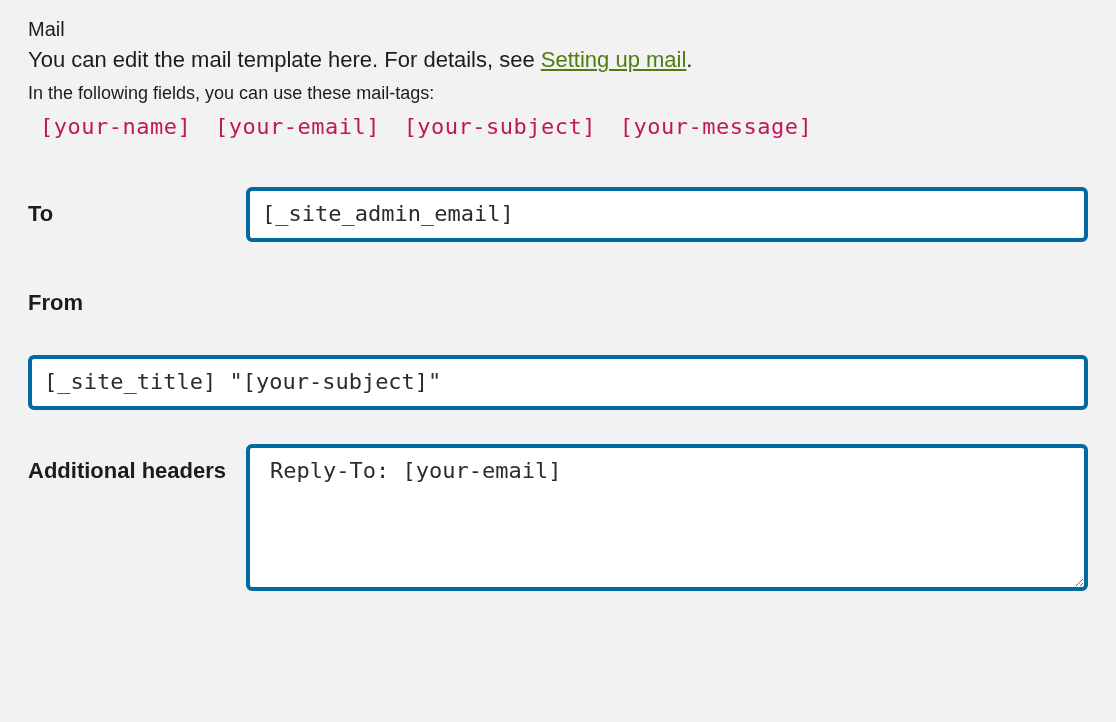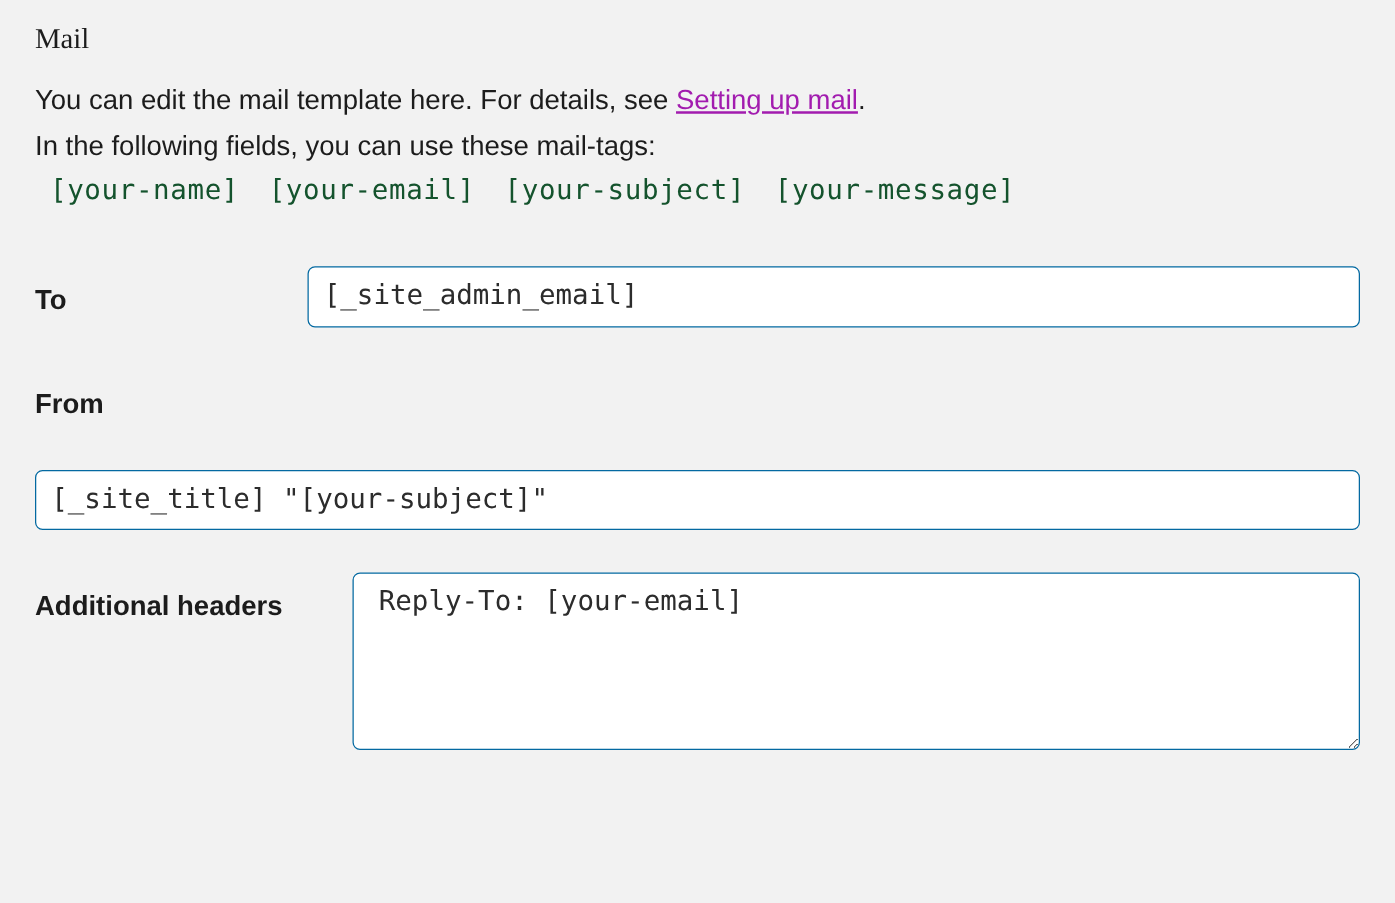--- a/index.html
+++ b/index.html
@@ -8,81 +8,79 @@
       padding: 0;
     }
     body {
       background: #f2f2f2;
       font-family: -apple-system, BlinkMacSystemFont, "Segoe UI", Helvetica, Arial, sans-serif;
       color: #1d1d1d;
       padding: 18px 28px;
       width: 1116px;
     }
     h2.section-heading {
-      font-size: 23px;
+      font-size: 20px;
       font-weight: 400;
-      margin-bottom: 18px;
+      margin-bottom: 1px;
       color: #1c1c1c;
-      font-family: Liberation Serif, serif;
     }
     .intro {
       font-size: 22px;
       line-height: 1.6;
       color: #1c1c1c;
       margin-bottom: 2px;
     }
     .intro a {
-      color: #a21caf;
+      color: #4d7c0f;
       text-decoration: underline;
     }
     .intro-sub {
-      font-size: 22px;
+      font-size: 18px;
       line-height: 1.6;
       color: #1c1c1c;
     }
     .mail-tags {
       font-family: ui-monospace, SFMono-Regular, Menlo, Monaco, Consolas, monospace;
       font-size: 22px;
-      color: #14532d;
+      color: #be185d;
       margin-top: 6px;
       margin-left: 12px;
       letter-spacing: 0.5px;
       word-spacing: 10px;
     }
     .form-table {
       margin-top: 48px;
       width: 100%;
     }
     .form-row {
       display: flex;
       align-items: flex-start;
       margin-bottom: 34px;
     }
     .form-row:last-child {
       margin-bottom: 20px;
-      gap: 36px;
     }
     .form-label {
       width: 218px;
       flex-shrink: 0;
       font-size: 22px;
       font-weight: 700;
       color: #1c1c1c;
       padding-top: 8px;
       line-height: 1.7;
     }
     .form-field {
       flex: 1;
     }
     input[type="text"], textarea {
       width: 100%;
       font-family: ui-monospace, SFMono-Regular, Menlo, Monaco, Consolas, monospace;
       font-size: 22px;
       padding: 8px 12px;
-      border: 1px solid #0369a1;
+      border: 4px solid #0369a1;
       border-radius: 6px;
       background: #ffffff;
       color: #2c2c2c;
       line-height: 1.4;
     }
     textarea {
       resize: both;
       min-height: 120px;
       padding-left: 20px;
     }

